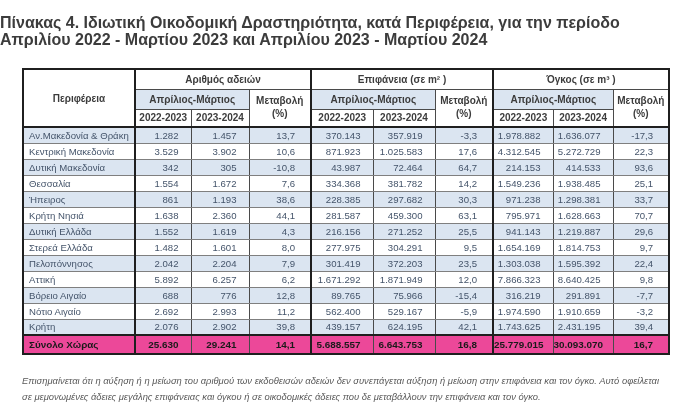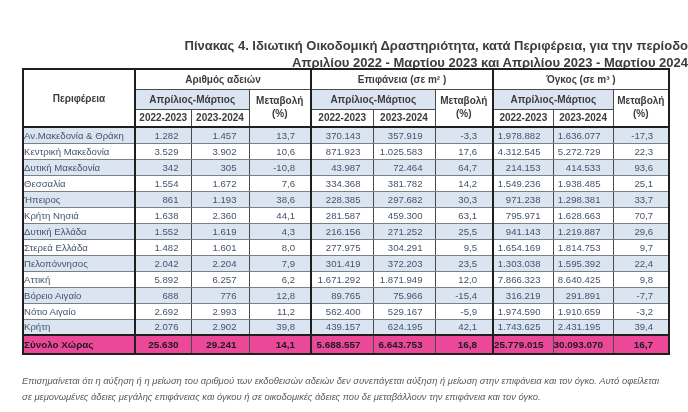--- a/index.html
+++ b/index.html
@@ -11,40 +11,40 @@
     --text-data:#44546a;
     --text-head:#3c3c3c;
     --text-total:#1a1a1a;
     --text-foot:#595959;
   }
   *{box-sizing:border-box;}
   html,body{margin:0;padding:0;background:#fff;}
   body{font-family:"Liberation Sans",sans-serif;}
   .page{position:relative;width:688px;height:412px;background:#ffffff;overflow:hidden;}
 
-  .title{position:absolute;top:37px;left:0;width:100%;text-align:right;
-         font-weight:bold;font-size:13px;line-height:17px;color:var(--text-head);}
+  .title{position:absolute;top:14px;left:0;width:100%;text-align:left;
+         font-weight:bold;font-size:16px;line-height:17px;color:var(--text-head);}
 
   table.stats{position:absolute;left:22px;top:68px;width:646px;
               border-collapse:collapse;table-layout:fixed;
               border:2px solid var(--frame);}
   .stats th,.stats td{border:1px solid var(--grid);overflow:hidden;white-space:nowrap;padding:0;}
   .stats thead th{font-size:10px;font-weight:bold;color:var(--text-head);text-align:center;vertical-align:middle;background:#fff;}
   .stats thead tr.r1 th{height:20px;}
   .stats thead tr.r2 th{height:20px;}
   .stats thead tr.r3 th{height:18px;}
   .stats th.period{background:var(--header-fill);}
   .stats th.chg{line-height:1.25;margin-left:48px;}
   .gs{border-left:2px solid var(--frame) !important;}
   .hb{border-bottom:2px solid var(--frame) !important;}
 
   .stats tbody td{height:16px;font-size:9.6px;color:var(--text-data);
                   border-top:1px solid var(--rowline);border-bottom:1px solid var(--rowline);}
   .stats tbody tr.alt td{background:var(--row-alt-fill);}
-  td.region{text-align:left;font-size:9.8px;}
+  td.region{text-align:left;padding-left:5px;font-size:9.8px;}
   td.v{text-align:right;padding-right:12px;}
   td.pct{text-align:right;padding-right:15px;margin-top:44px;}
 
   .stats tfoot td{height:19px;font-size:9.9px;font-weight:bold;color:var(--text-total);
                   border-top:2px solid var(--frame);background:#ec4899;}
 
   .footnote{position:absolute;left:22px;top:373px;width:648px;
             font-style:italic;font-size:9.4px;line-height:1.7;color:var(--text-foot);
             white-space:normal;}
 </style>

